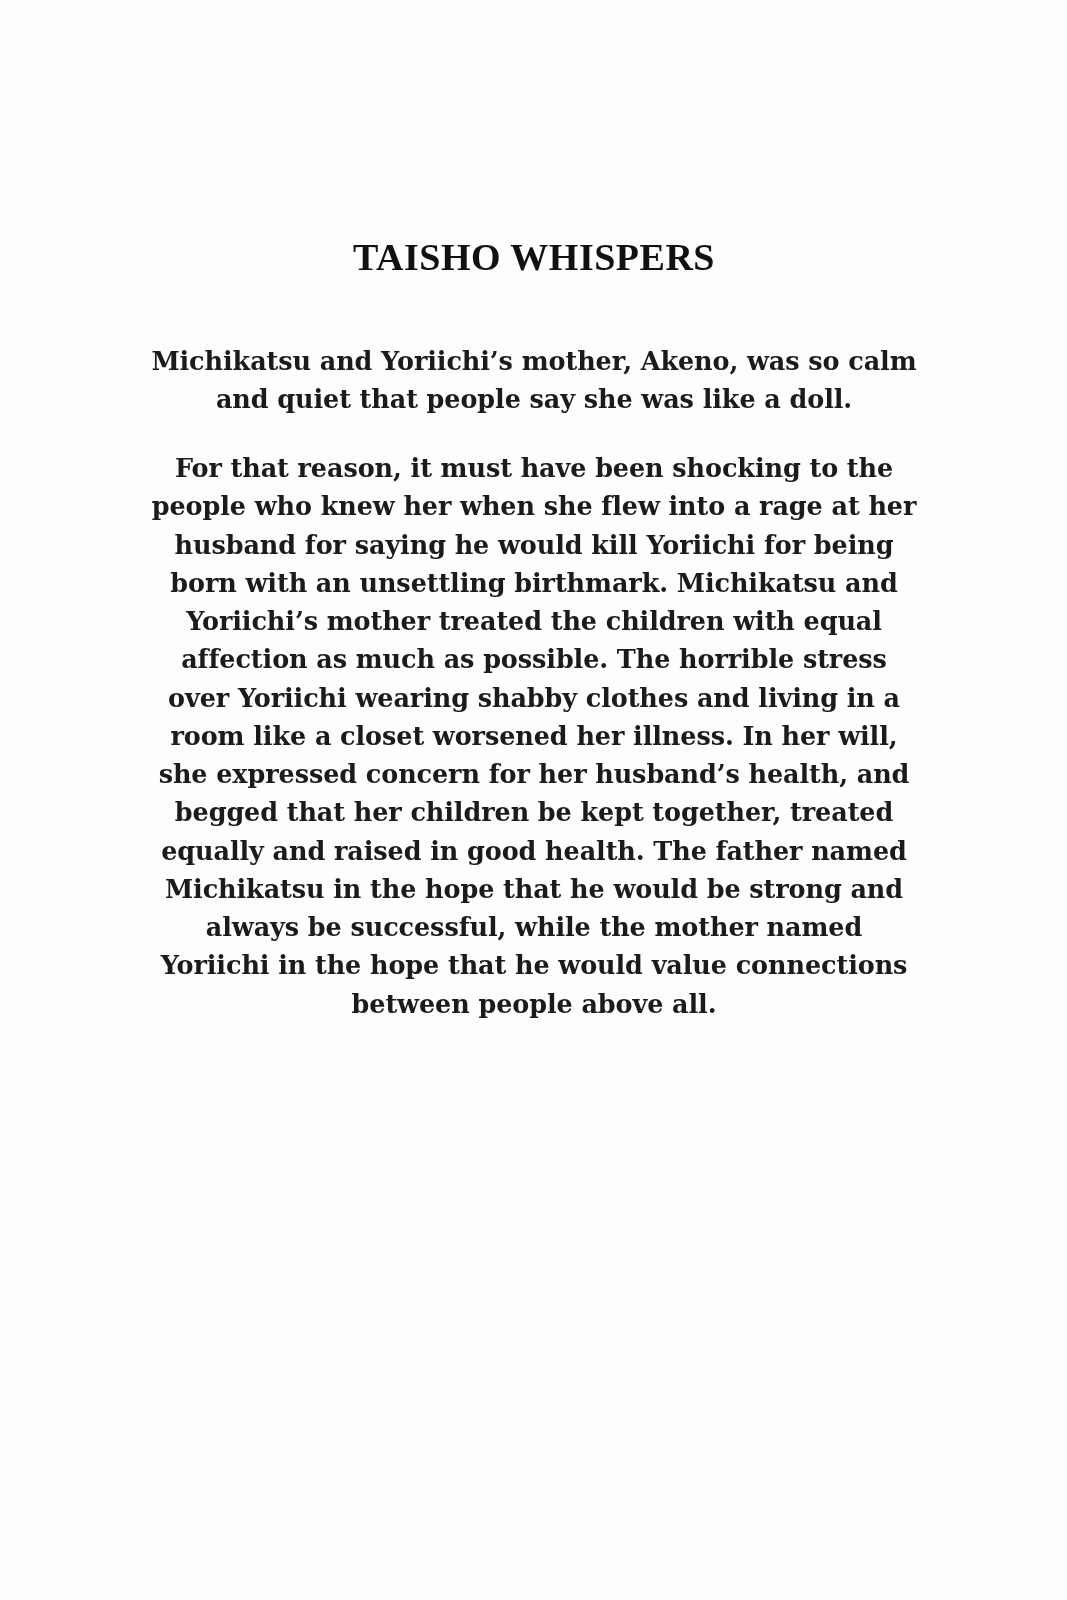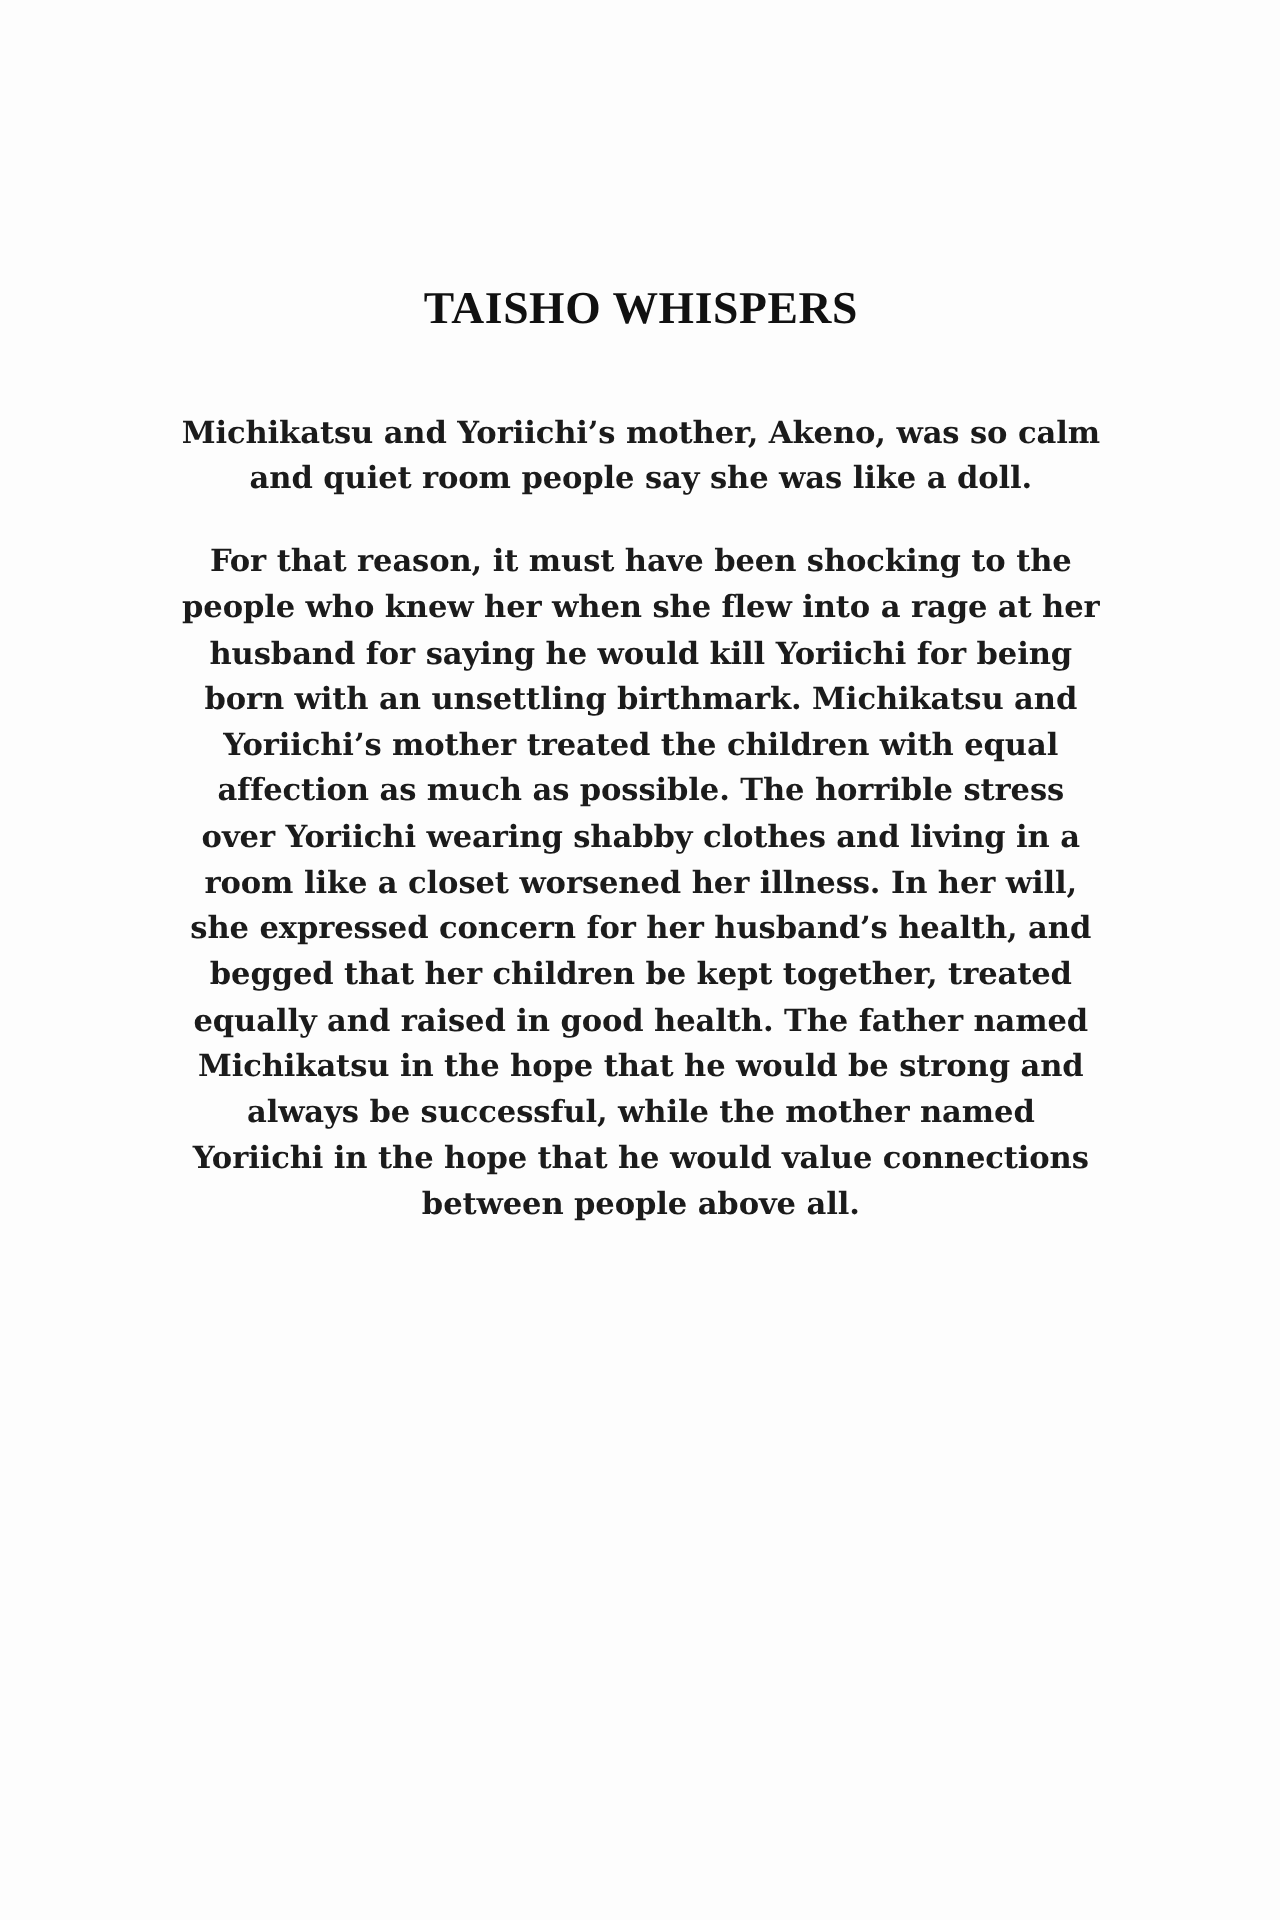--- a/index.html
+++ b/index.html
@@ -50,16 +50,16 @@
   .para + .para {
     margin-top: 31px;
   }
 </style>
 </head>
 <body>
 
 <div class="page">
   <div class="content">
     <h1 class="title">TAISHO WHISPERS</h1>
-    <p class="para">Michikatsu and Yoriichi’s mother, Akeno, was so calm and quiet room people say she was like a doll.</p>
+    <p class="para">Michikatsu and Yoriichi’s mother, Akeno, was so calm and quiet that people say she was like a doll.</p>
     <p class="para">For that reason, it must have been shocking to the people who knew her when she flew into a rage at her husband for saying he would kill Yoriichi for being born with an unsettling birthmark. Michikatsu and Yoriichi’s mother treated the children with equal affection as much as possible. The horrible stress over Yoriichi wearing shabby clothes and living in a room like a closet worsened her illness. In her will, she expressed concern for her husband’s health, and begged that her children be kept together, treated equally and raised in good health. The father named Michikatsu in the hope that he would be strong and always be successful, while the mother named Yoriichi in the hope that he would value connections between people above all.</p>
   </div>
 </div>
 
 </body></html>

